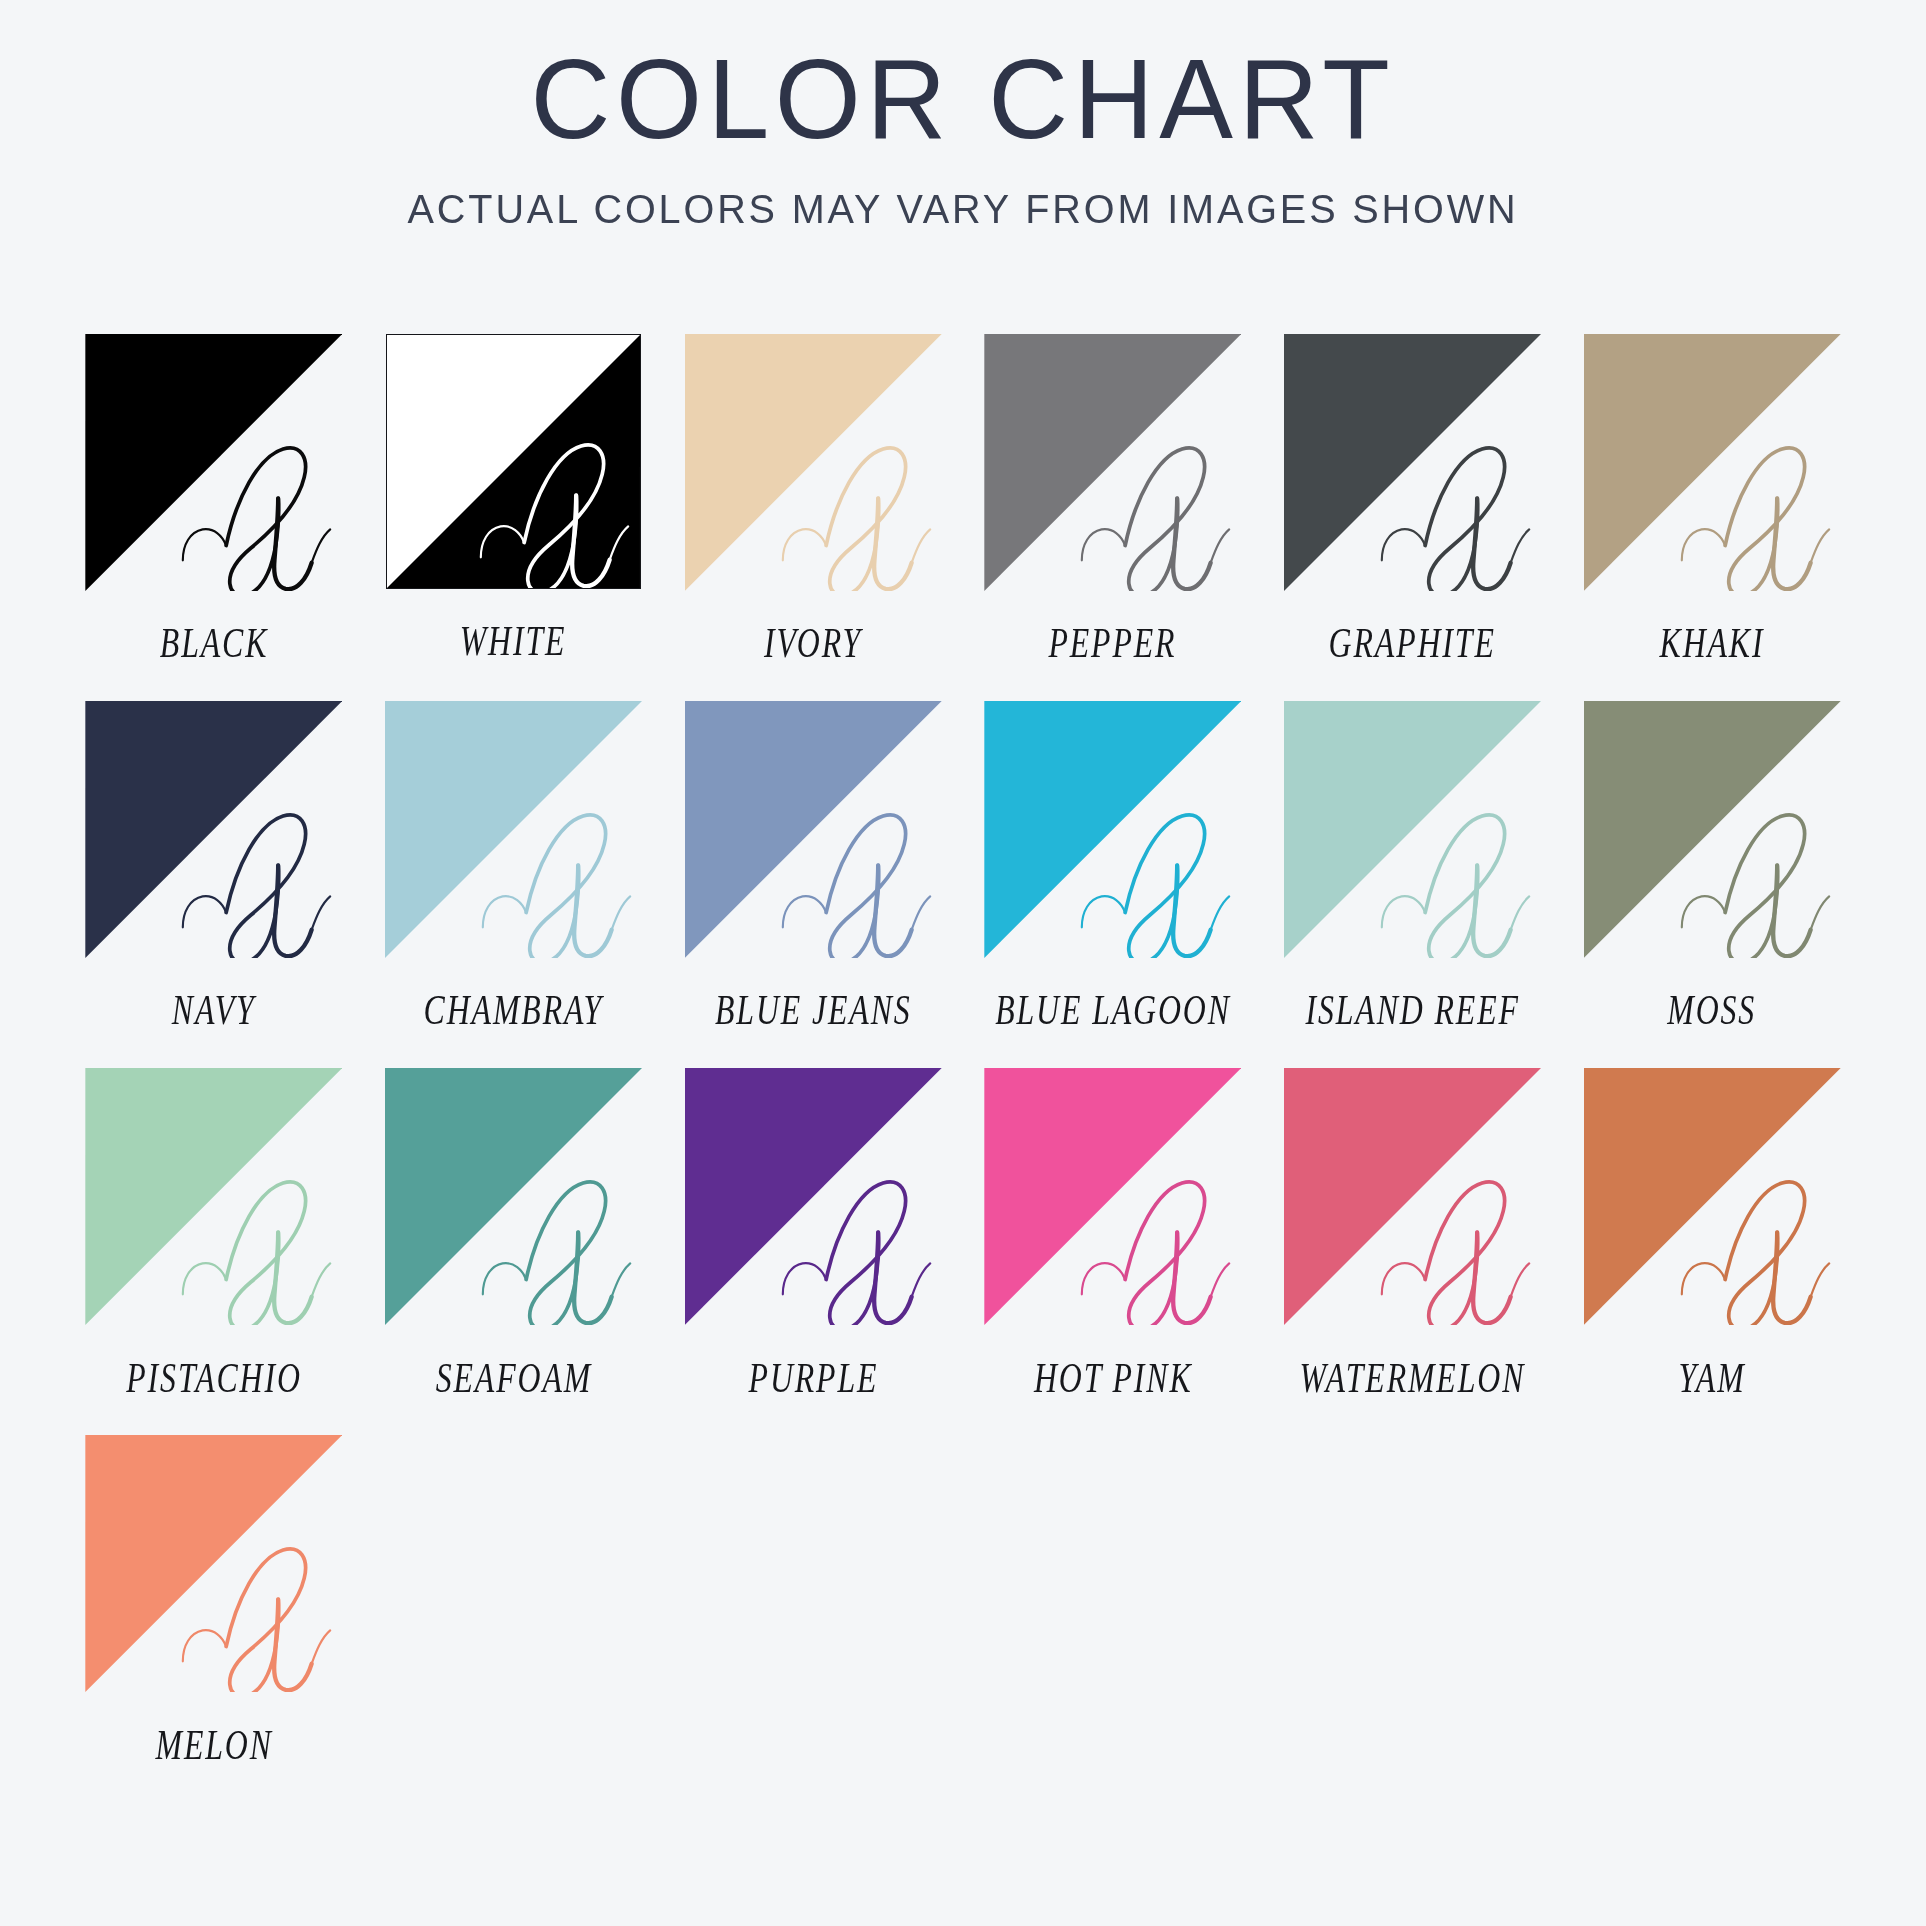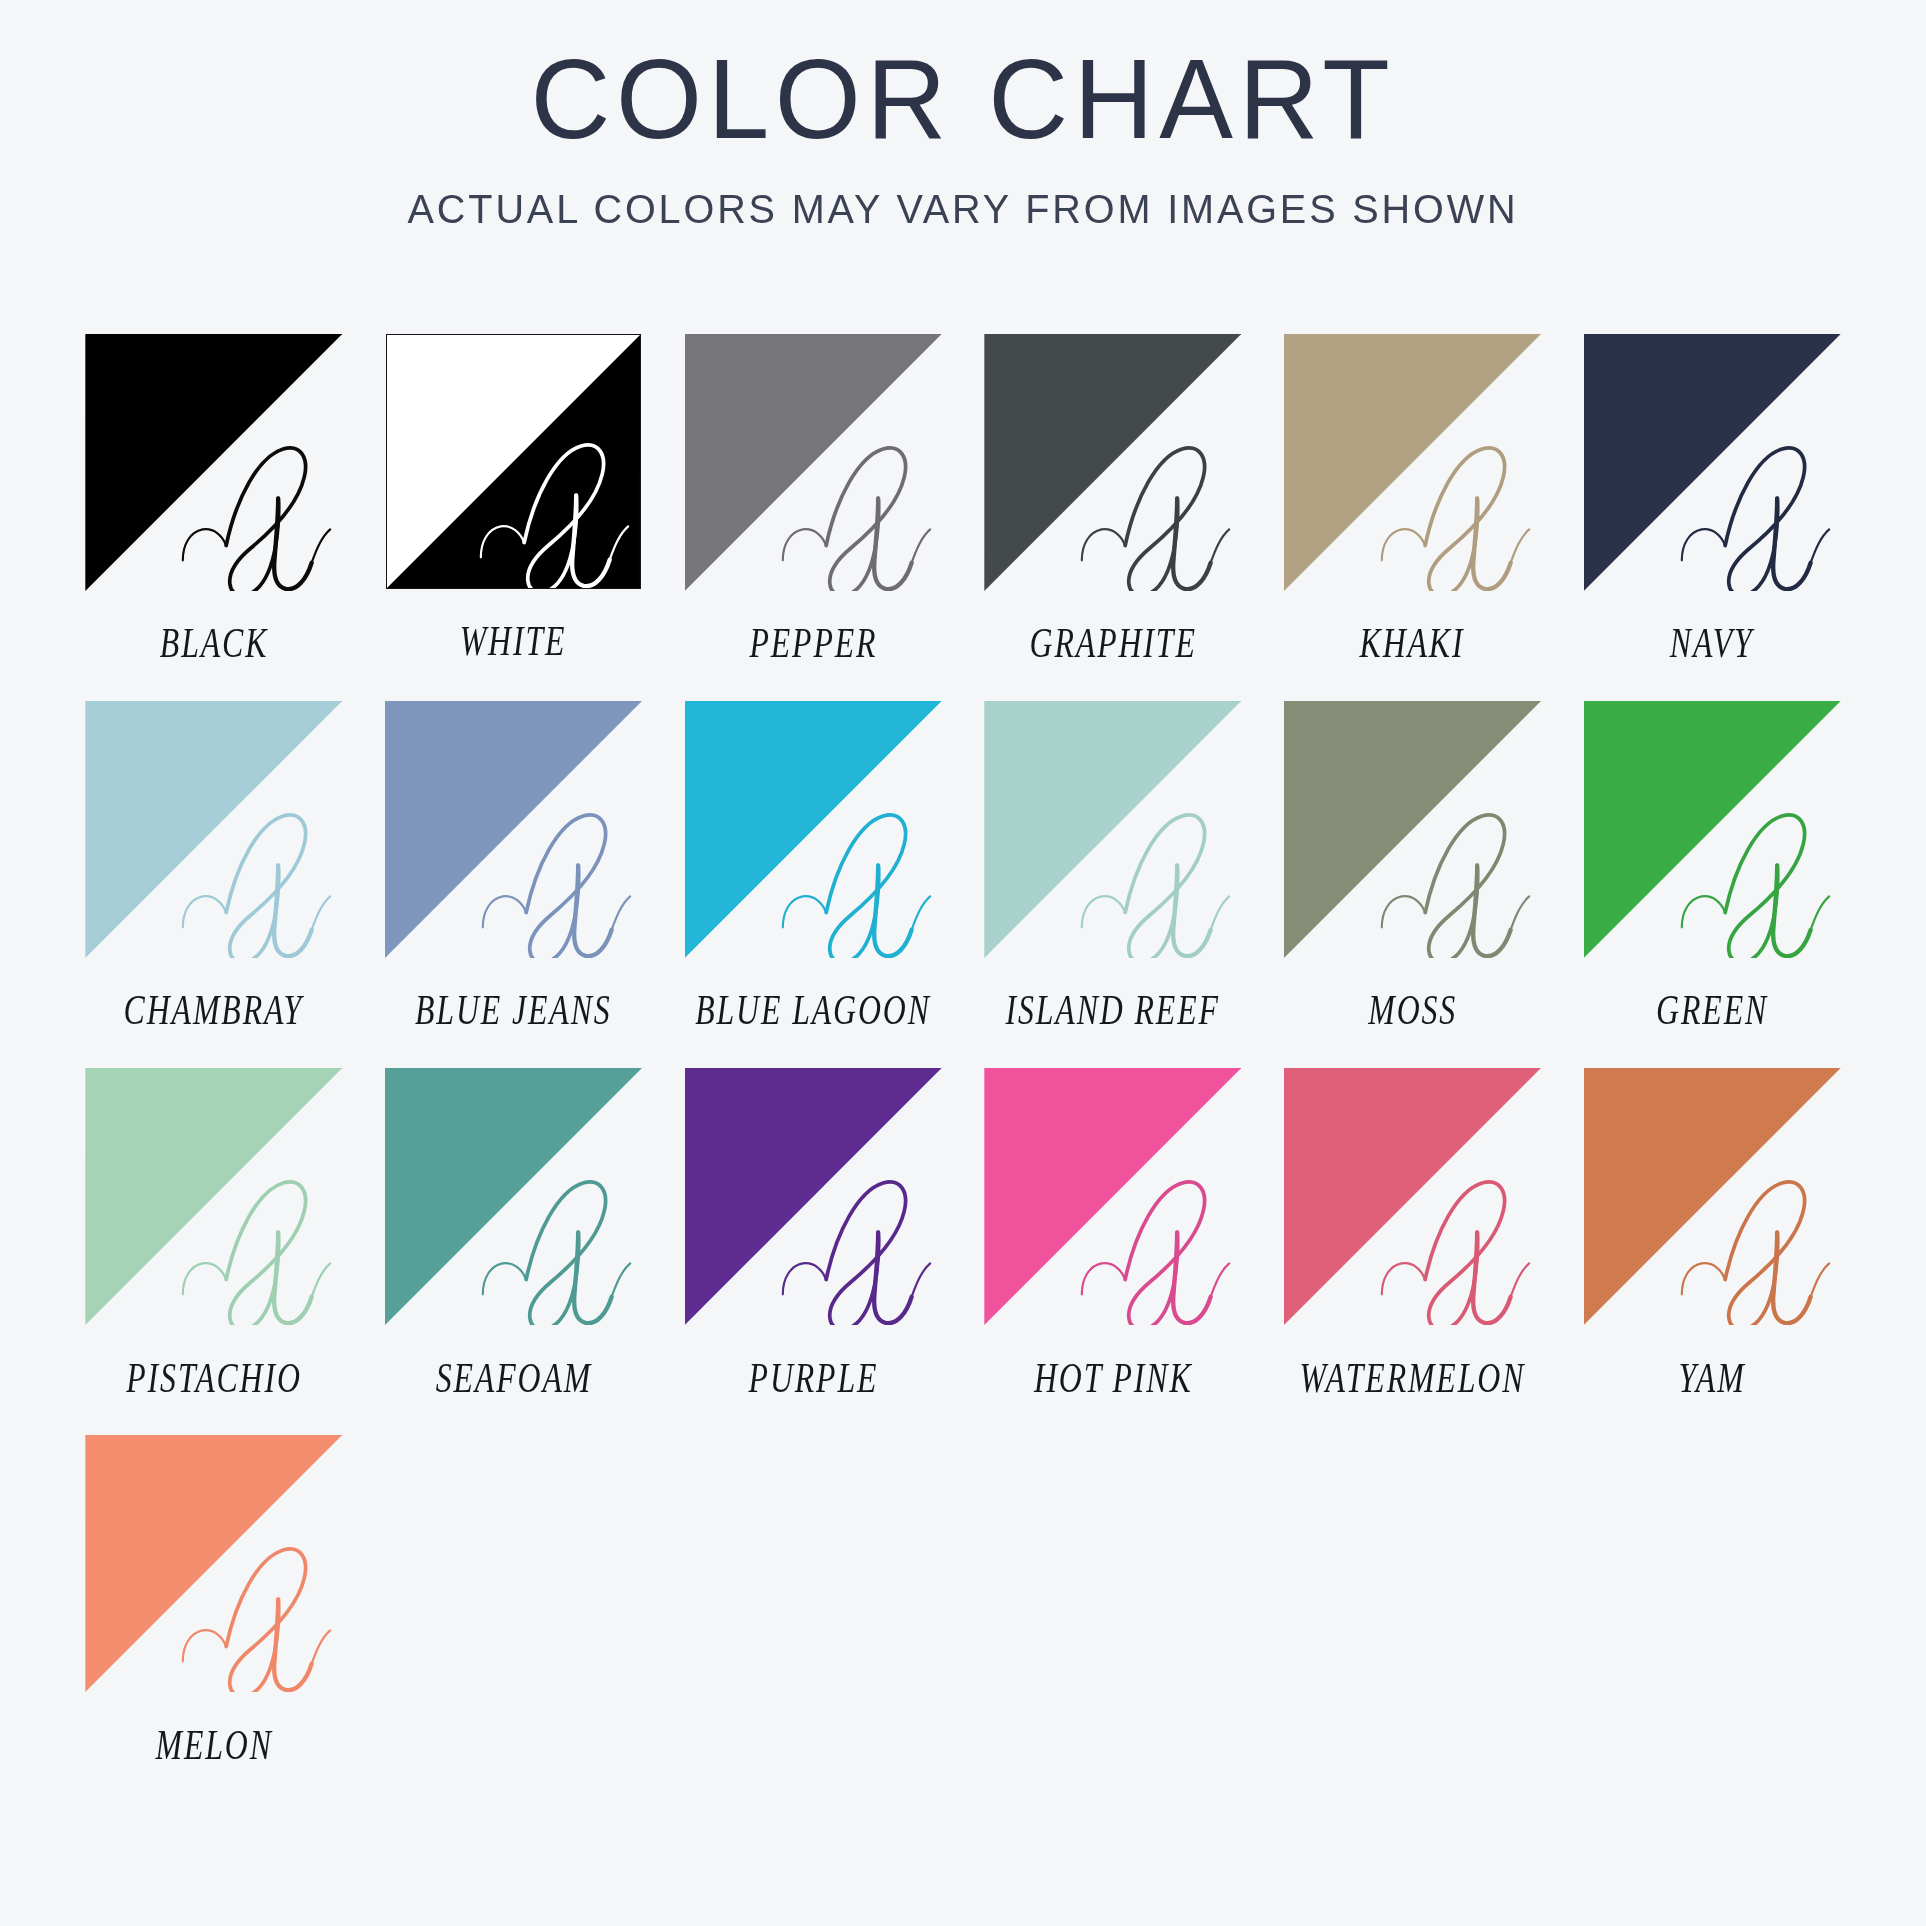--- a/index.html
+++ b/index.html
@@ -173,20 +173,34 @@
               <path d="M6 196 C6 170 18 150 38 146 C56 143 70 156 76 172" stroke-width="3.5"></path>
               <path d="M76 172 C92 96 128 28 168 16 C196 8 210 30 202 62 C192 104 152 146 116 176 C92 196 80 216 82 234 C84 252 102 258 118 248 C138 236 150 206 156 172 C160 146 162 118 160 96" stroke-width="6"></path>
               <path d="M160 96 C160 128 156 168 154 196 C152 220 156 238 172 242 C190 246 206 226 214 200" stroke-width="7"></path>
               <path d="M214 200 C222 178 230 158 244 146" stroke-width="3.5"></path>
             </svg>
           </div>
         </div>
         <div class="swatch-label">WHITE</div>
       </div>
       <div class="swatch-cell">
+        <div class="swatch" style="--sw-color: #ebd2b0;">
+          <div class="tri"></div>
+          <div class="monogram" style="--mono-color: #e8cfae;">
+            <svg viewBox="0 0 250 260" preserveAspectRatio="xMidYMid meet">
+              <path d="M6 196 C6 170 18 150 38 146 C56 143 70 156 76 172" stroke-width="3.5"></path>
+              <path d="M76 172 C92 96 128 28 168 16 C196 8 210 30 202 62 C192 104 152 146 116 176 C92 196 80 216 82 234 C84 252 102 258 118 248 C138 236 150 206 156 172 C160 146 162 118 160 96" stroke-width="6"></path>
+              <path d="M160 96 C160 128 156 168 154 196 C152 220 156 238 172 242 C190 246 206 226 214 200" stroke-width="7"></path>
+              <path d="M214 200 C222 178 230 158 244 146" stroke-width="3.5"></path>
+            </svg>
+          </div>
+        </div>
+        <div class="swatch-label">IVORY</div>
+      </div>
+      <div class="swatch-cell">
         <div class="swatch" style="--sw-color: #77777a;">
           <div class="tri"></div>
           <div class="monogram" style="--mono-color: #6e6e71;">
             <svg viewBox="0 0 250 260" preserveAspectRatio="xMidYMid meet">
               <path d="M6 196 C6 170 18 150 38 146 C56 143 70 156 76 172" stroke-width="3.5"></path>
               <path d="M76 172 C92 96 128 28 168 16 C196 8 210 30 202 62 C192 104 152 146 116 176 C92 196 80 216 82 234 C84 252 102 258 118 248 C138 236 150 206 156 172 C160 146 162 118 160 96" stroke-width="6"></path>
               <path d="M160 96 C160 128 156 168 154 196 C152 220 156 238 172 242 C190 246 206 226 214 200" stroke-width="7"></path>
               <path d="M214 200 C222 178 230 158 244 146" stroke-width="3.5"></path>
             </svg>
           </div>
@@ -299,34 +313,20 @@
               <path d="M6 196 C6 170 18 150 38 146 C56 143 70 156 76 172" stroke-width="3.5"></path>
               <path d="M76 172 C92 96 128 28 168 16 C196 8 210 30 202 62 C192 104 152 146 116 176 C92 196 80 216 82 234 C84 252 102 258 118 248 C138 236 150 206 156 172 C160 146 162 118 160 96" stroke-width="6"></path>
               <path d="M160 96 C160 128 156 168 154 196 C152 220 156 238 172 242 C190 246 206 226 214 200" stroke-width="7"></path>
               <path d="M214 200 C222 178 230 158 244 146" stroke-width="3.5"></path>
             </svg>
           </div>
         </div>
         <div class="swatch-label">MOSS</div>
       </div>
       <div class="swatch-cell">
-        <div class="swatch" style="--sw-color: #3bad47;">
-          <div class="tri"></div>
-          <div class="monogram" style="--mono-color: #35a441;">
-            <svg viewBox="0 0 250 260" preserveAspectRatio="xMidYMid meet">
-              <path d="M6 196 C6 170 18 150 38 146 C56 143 70 156 76 172" stroke-width="3.5"></path>
-              <path d="M76 172 C92 96 128 28 168 16 C196 8 210 30 202 62 C192 104 152 146 116 176 C92 196 80 216 82 234 C84 252 102 258 118 248 C138 236 150 206 156 172 C160 146 162 118 160 96" stroke-width="6"></path>
-              <path d="M160 96 C160 128 156 168 154 196 C152 220 156 238 172 242 C190 246 206 226 214 200" stroke-width="7"></path>
-              <path d="M214 200 C222 178 230 158 244 146" stroke-width="3.5"></path>
-            </svg>
-          </div>
-        </div>
-        <div class="swatch-label">GREEN</div>
-      </div>
-      <div class="swatch-cell">
         <div class="swatch" style="--sw-color: #a4d3b6;">
           <div class="tri"></div>
           <div class="monogram" style="--mono-color: #9ecfb1;">
             <svg viewBox="0 0 250 260" preserveAspectRatio="xMidYMid meet">
               <path d="M6 196 C6 170 18 150 38 146 C56 143 70 156 76 172" stroke-width="3.5"></path>
               <path d="M76 172 C92 96 128 28 168 16 C196 8 210 30 202 62 C192 104 152 146 116 176 C92 196 80 216 82 234 C84 252 102 258 118 248 C138 236 150 206 156 172 C160 146 162 118 160 96" stroke-width="6"></path>
               <path d="M160 96 C160 128 156 168 154 196 C152 220 156 238 172 242 C190 246 206 226 214 200" stroke-width="7"></path>
               <path d="M214 200 C222 178 230 158 244 146" stroke-width="3.5"></path>
             </svg>
           </div>

